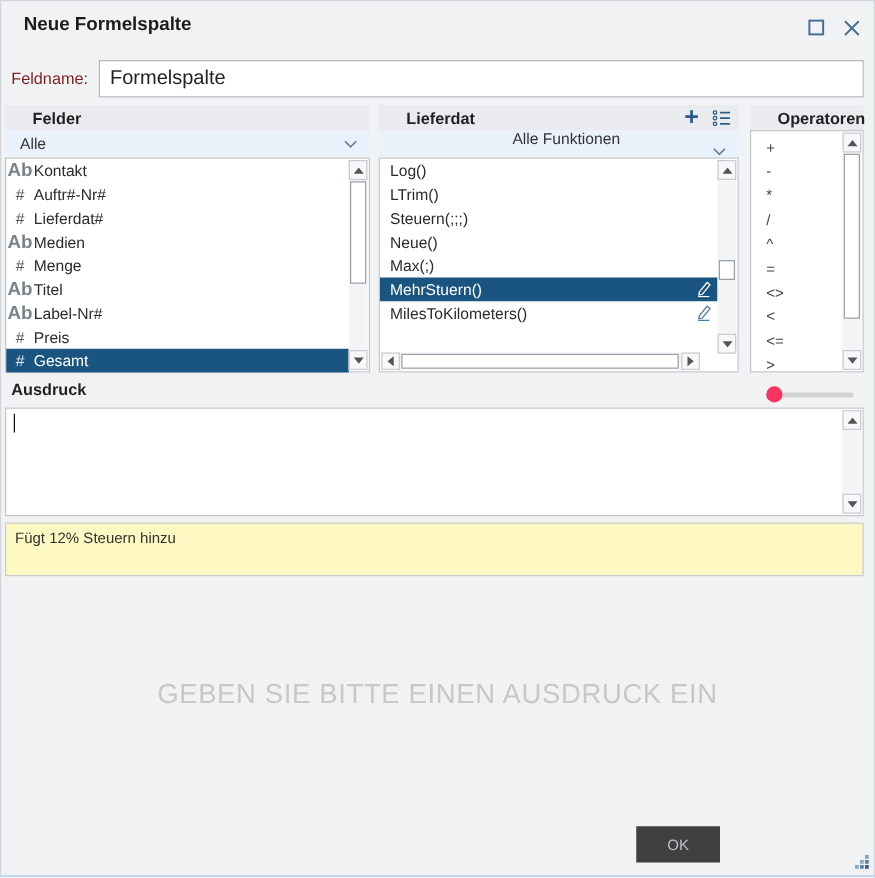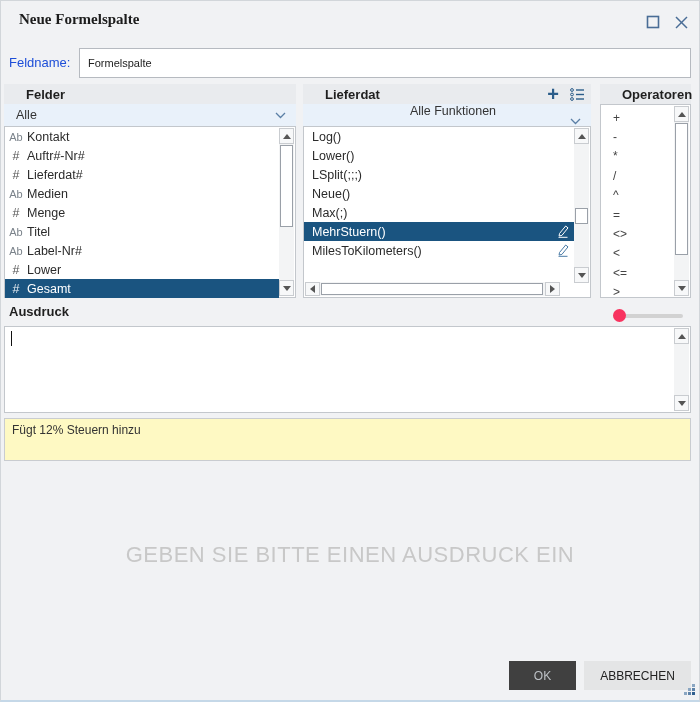--- a/index.html
+++ b/index.html
@@ -1,27 +1,27 @@
 <!DOCTYPE html>
 <html><head>
 <meta charset="utf-8">
 <style>
   html,body{margin:0;padding:0;background:#fff;}
   *{box-sizing:border-box;font-family:"Liberation Sans",sans-serif;}
   .dialog{position:relative;width:700px;height:702px;background:#f1f2f4;border:1px solid #d2d6da;border-bottom:2px solid #c5d8e8;overflow:hidden;}
 
   
-  .title{position:absolute;left:18px;top:10px;font-size:15px;font-weight:bold;color:#1c1c1c;font-family:Liberation Serif, serif;}
+  .title{position:absolute;left:18px;top:10px;font-size:15px;font-weight:bold;color:#1c1c1c;}
   .win-btn{position:absolute;top:11px;width:20px;height:20px;display:flex;align-items:center;justify-content:center;cursor:pointer;color:#4a6d96;}
   .btn-max{left:642px;}
   .btn-close{left:670px;}
 
   
-  .fn-label{position:absolute;left:8px;top:54px;font-size:13px;color:#1d4ed8;}
-  .fn-input{position:absolute;left:78px;top:47px;width:612px;height:30px;background:#fff;border:1px solid #b6bac0;font-size:11px;color:#222;padding:0 8px;outline:none;}
+  .fn-label{position:absolute;left:8px;top:54px;font-size:13px;color:#7f1d1d;}
+  .fn-input{position:absolute;left:78px;top:47px;width:612px;height:30px;background:#fff;border:1px solid #b6bac0;font-size:16px;color:#222;padding:0 8px;outline:none;}
 
   
   .band{position:absolute;top:83px;height:20px;background:#e9ebee;display:flex;align-items:center;}
   .band-label{font-size:13px;font-weight:bold;color:#1f1f1f;margin-left:22px;}
   .band-felder{left:3px;width:292px;}
   .band-funk{left:302px;width:288px;}
   .band-oper{left:599px;width:91px;}
   .band-icons{margin-left:auto;display:flex;align-items:center;gap:10px;margin-right:6px;}
   .plus-icon{font-size:20px;font-weight:bold;color:#2b5d8a;line-height:16px;cursor:pointer;}
   .listopt-icon{cursor:pointer;color:#2b5d8a;display:flex;}
@@ -34,21 +34,21 @@
   .chev{margin-left:auto;margin-right:10px;display:flex;}
 
   
   .listbox{position:absolute;background:#fff;border:1px solid #c3c7cc;}
   .list-felder{left:3px;top:125px;width:292px;height:172px;}
   .list-funk{left:302px;top:125px;width:288px;height:172px;}
   .list-oper{left:599px;top:103px;width:91px;height:194px;padding-top:3px;}
   .row{height:19px;display:flex;align-items:center;font-size:12.5px;color:#2b2b2b;width:calc(100% - 16px);cursor:default;}
   .row.selected{background:#1a5480;color:#fff;}
   .type-badge{width:22px;text-align:center;flex:0 0 22px;}
-  .type-ab{font-size:11px;color:#7a828a;}
+  .type-ab{font-size:15px;color:#7a828a;font-weight:bold;}
   .type-num{font-size:12.5px;color:#555;}
   .row.selected .type-ab,.row.selected .type-num{color:#e8edf2;}
   .funk-row{padding-left:8px;}
   .pencil{margin-left:auto;margin-right:5px;color:#4a7ba6;display:flex;}
   .row.selected .pencil{color:#fff;}
   .oper-row{height:19.4px;padding-left:12px;font-size:12px;color:#444;width:calc(100% - 16px);display:flex;align-items:center;}
 
   
   .vsb{position:absolute;top:1px;right:1px;width:15px;background:#f3f4f5;}
   .sbtn{position:absolute;left:0;width:100%;height:16px;background:#f7f8f9;border:1px solid #c9ccd0;display:flex;align-items:center;justify-content:center;cursor:pointer;}
@@ -163,21 +163,21 @@
         <div class="row">
           <span class="type-badge type-ab">Ab</span>
           <span>Titel</span>
         </div>
         <div class="row">
           <span class="type-badge type-ab">Ab</span>
           <span>Label-Nr#</span>
         </div>
         <div class="row">
           <span class="type-badge type-num">#</span>
-          <span>Lower</span>
+          <span>Preis</span>
         </div>
         <div class="row selected">
           <span class="type-badge type-num">#</span>
           <span>Gesamt</span>
         </div>
       </div>
     <div class="vsb" style="bottom:1px;">
       <div class="sbtn" style="top:0;">
           <div class="tri-up"></div>
         </div>
@@ -187,24 +187,24 @@
         </div>
     </div>
   </div>
 
   <div class="listbox list-funk">
     <div id="funk-items">
         <div class="row funk-row">
           <span>Log()</span>
         </div>
         <div class="row funk-row">
-          <span>Lower()</span>
-        </div>
-        <div class="row funk-row">
-          <span>LSplit(;;;)</span>
+          <span>LTrim()</span>
+        </div>
+        <div class="row funk-row">
+          <span>Steuern(;;;)</span>
         </div>
         <div class="row funk-row">
           <span>Neue()</span>
         </div>
         <div class="row funk-row">
           <span>Max(;)</span>
         </div>
         <div class="row funk-row selected">
           <span>MehrStuern()</span>
           <span class="pencil">
@@ -282,21 +282,20 @@
       <div class="sbtn" style="bottom:0;">
           <div class="tri-down"></div>
         </div>
     </div>
   </div>
   <div class="desc-box">Fügt 12% Steuern hinzu</div>
 
   <div class="placeholder">GEBEN SIE BITTE EINEN AUSDRUCK EIN</div>
 
   <div class="btn btn-ok">OK</div>
-  <div class="btn btn-cancel">ABBRECHEN</div>
   <div class="grip">
     <svg width="13" height="13" viewBox="0 0 13 13">
       <rect x="9" y="1" width="3" height="3" fill="#8aa6c2"></rect>
       <rect x="9" y="5" width="3" height="3" fill="#5d82a8"></rect>
       <rect x="5" y="5" width="3" height="3" fill="#8aa6c2"></rect>
       <rect x="9" y="9" width="3" height="3" fill="#2f5f8f"></rect>
       <rect x="5" y="9" width="3" height="3" fill="#5d82a8"></rect>
       <rect x="1" y="9" width="3" height="3" fill="#8aa6c2"></rect>
     </svg>
   </div>

